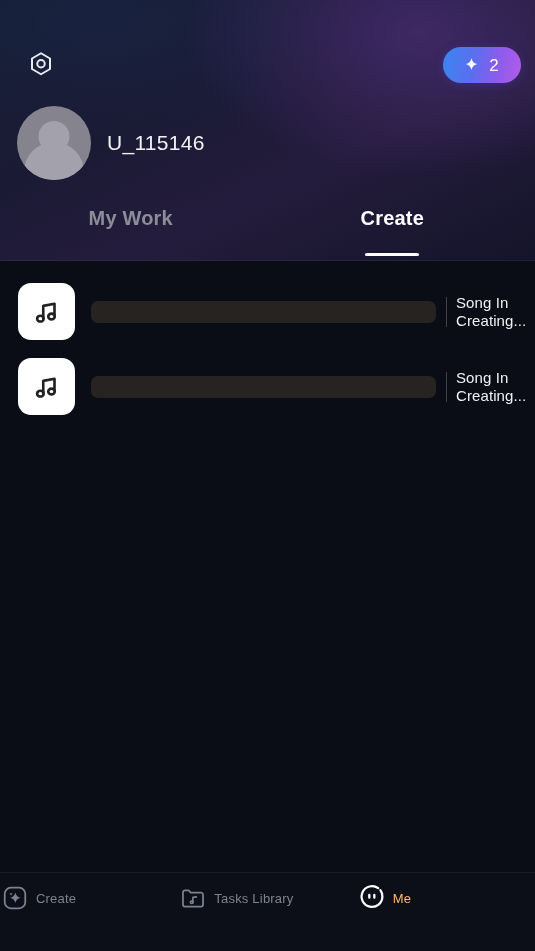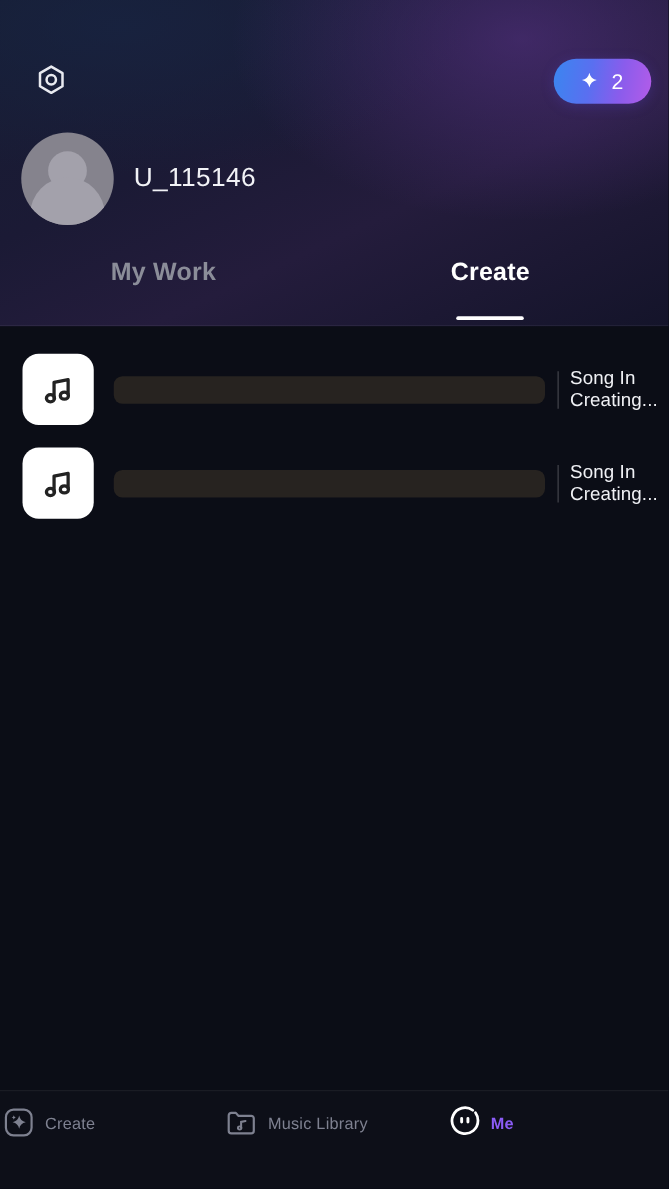--- a/index.html
+++ b/index.html
@@ -239,21 +239,21 @@
     height: 30px;
     display: flex;
     align-items: center;
     justify-content: center;
   }
   .nav-label {
     font-size: 13px;
     letter-spacing: 0.2px;
   }
   .nav-item.inactive .nav-label { color: #7e8190; }
-  .nav-item.active .nav-label { color: #8b5cf6; font-weight: 700; }
+  .nav-item.active .nav-label { color: #fdba74; font-weight: 400; }
 </style>
 </head>
 <body>
 
 <div class="phone">
 
   <div class="header">
 
     <div class="settings-btn">
       <svg width="30" height="30" viewBox="0 0 24 24" fill="none" aria-hidden="true">
@@ -337,21 +337,21 @@
     </div>
 
     <div class="nav-item inactive">
       <span class="nav-icon">
         <svg width="28" height="28" viewBox="0 0 24 24" fill="none" aria-hidden="true">
           <path d="M3.4 7.2a1.8 1.8 0 0 1 1.8-1.8h3.1l1.7 2h8.8a1.8 1.8 0 0 1 1.8 1.8v8.4a1.8 1.8 0 0 1-1.8 1.8H5.2a1.8 1.8 0 0 1-1.8-1.8z" stroke="#7e8190" stroke-width="1.5" stroke-linejoin="round"></path>
           <path d="M11.9 15.6v-4l3-.6" stroke="#7e8190" stroke-width="1.4" stroke-linecap="round" fill="none"></path>
           <ellipse cx="10.9" cy="15.7" rx="1.2" ry="1.05" stroke="#7e8190" stroke-width="1.3" fill="none"></ellipse>
         </svg>
       </span>
-      <span class="nav-label">Music Library</span>
+      <span class="nav-label">Tasks Library</span>
     </div>
 
 
     <div class="nav-item active">
       <span class="nav-icon">
         <svg width="28" height="28" viewBox="0 0 24 24" fill="none" aria-hidden="true">
           <path d="M19.2 5.3c1.1 1.5 1.7 3.4 1.7 5.4a8.9 8.9 0 1 1-3.6-7.1" stroke="#ffffff" stroke-width="1.9" stroke-linecap="round" fill="none"></path>
           <path d="M9.7 9.3v2.3M14 9.3v2.3" stroke="#ffffff" stroke-width="2" stroke-linecap="round"></path>
         </svg>
       </span>

